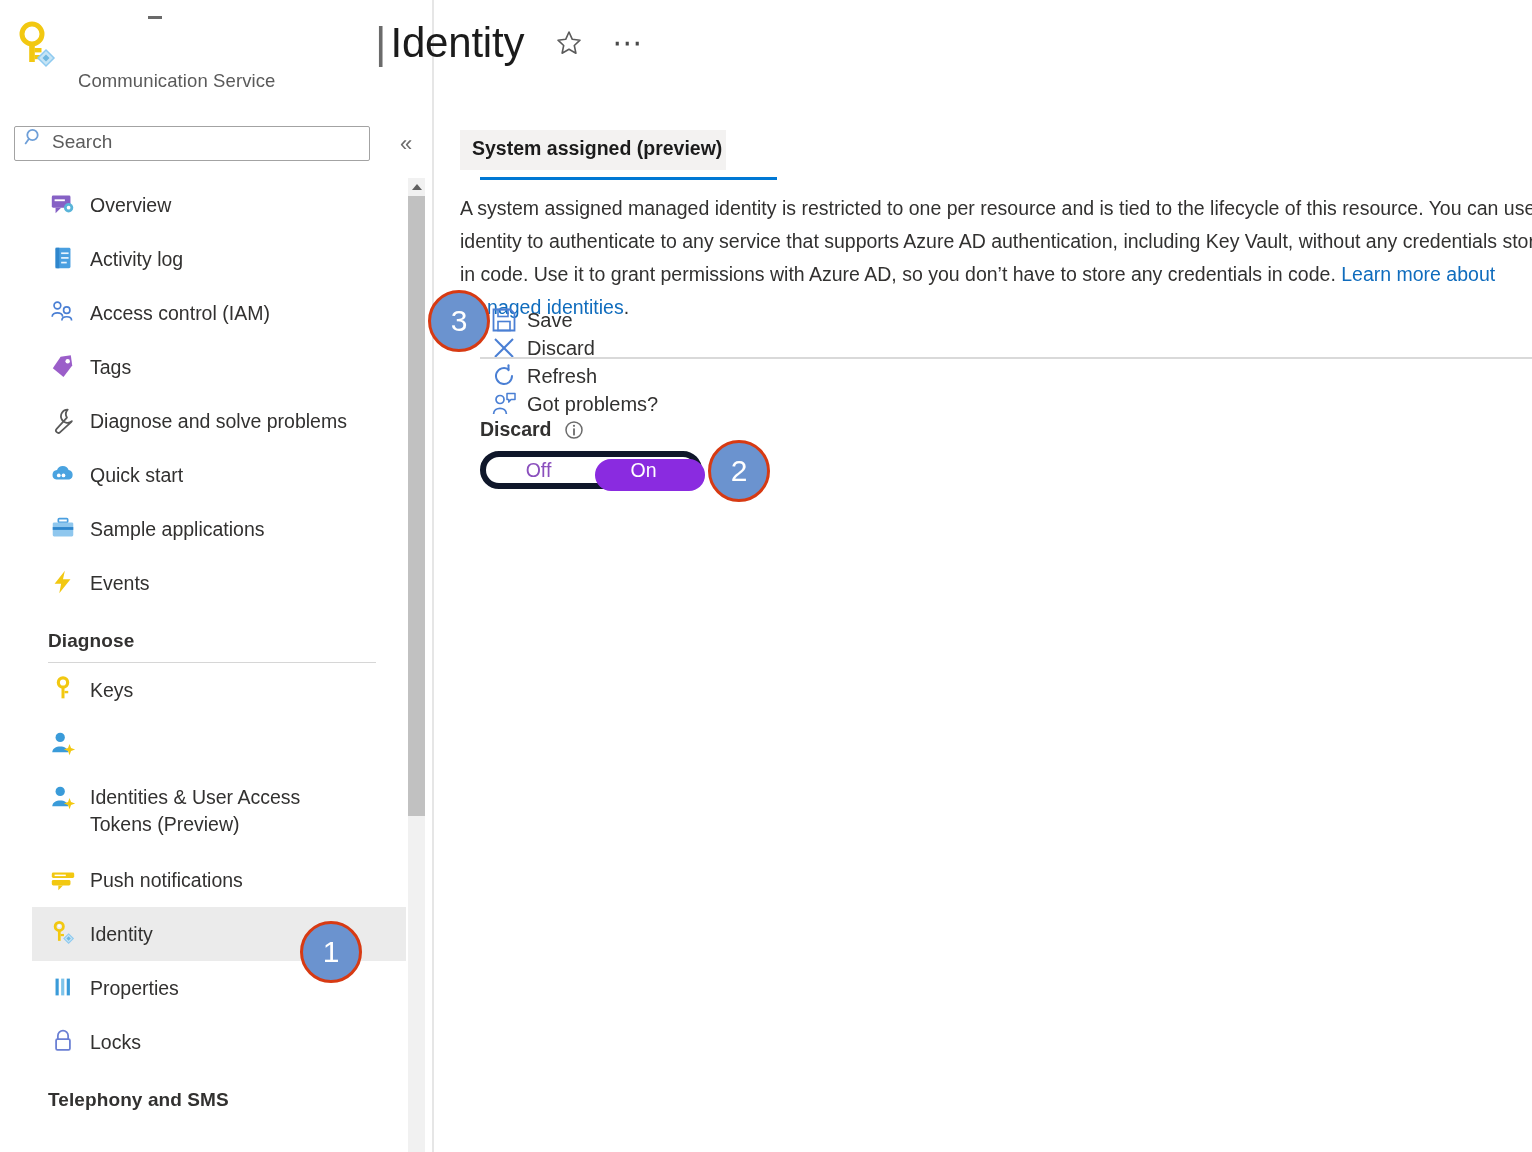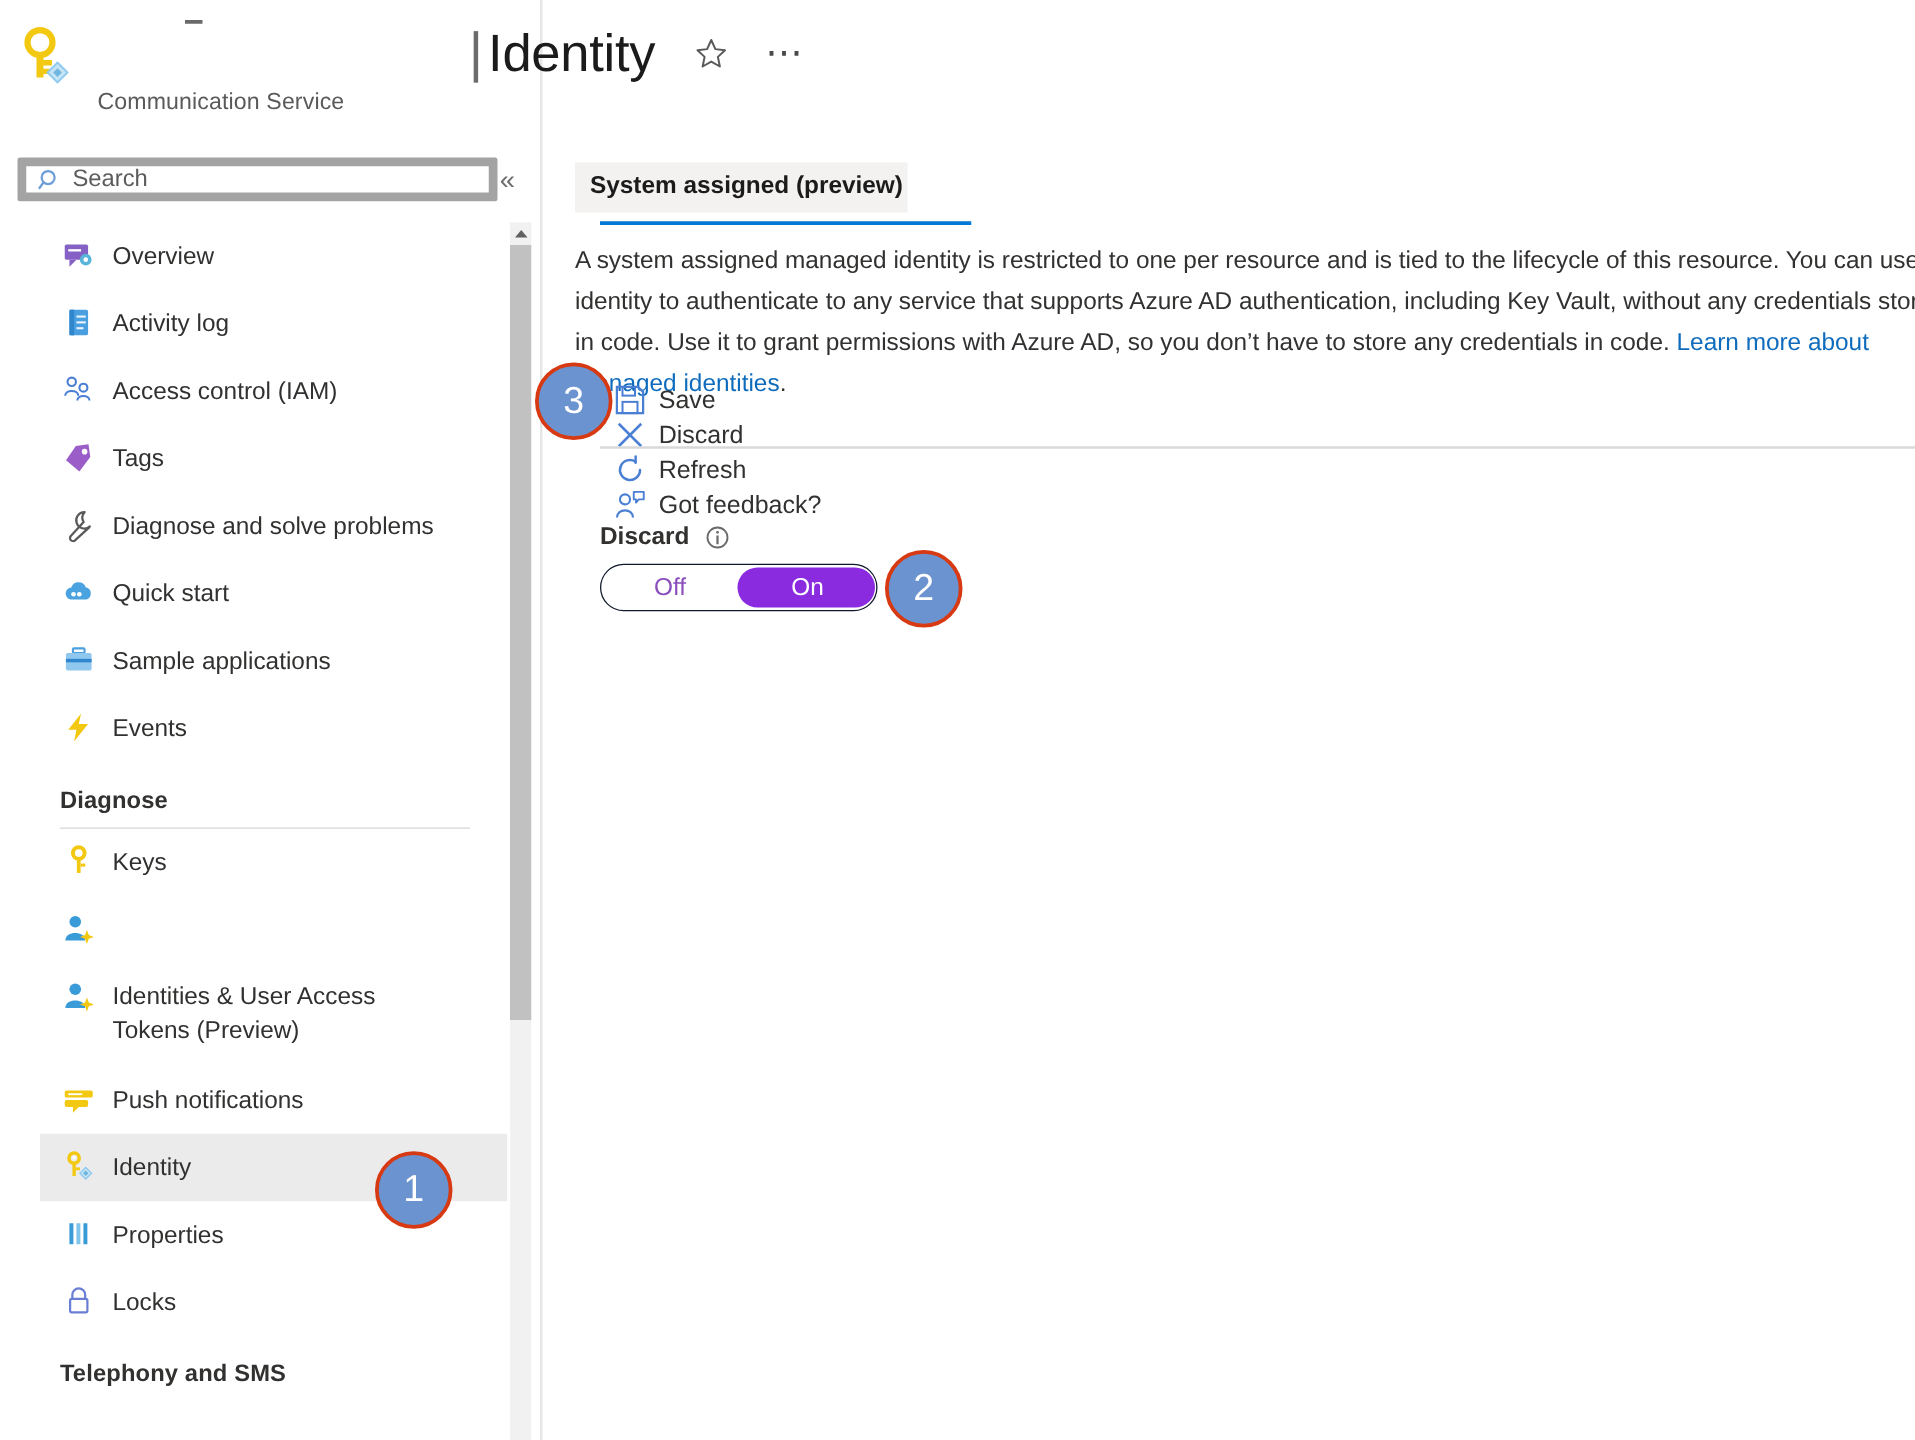--- a/index.html
+++ b/index.html
@@ -36,24 +36,24 @@
     white-space: nowrap;
   }
   .res-name-stub {
     position: absolute; left: 148px; top: 16px;
     width: 14px; height: 3px; background: #6a6a6a;
   }
 
   
   .search-box {
     position: absolute; left: 14px; top: 126px;
-    width: 384px; height: 35px;
-    border: 7px solid #a3a3a3; border-radius: 2px;
+    width: 356px; height: 35px;
+    border: 1px solid #a3a3a3; border-radius: 2px;
     background: #fff;
-    display: flex; align-items: center;
+    display: flex; align-items: flex-start;
   }
   .search-icon { margin-left: 9px; width: 20px; height: 20px; flex: none; }
   .search-input {
     border: none; outline: none; background: transparent;
     font-family: "Liberation Sans", sans-serif;
     font-size: 19px; color: #4a4a4a;
     margin-left: 6px; width: 300px; height: 30px;
   }
   .search-input::placeholder { color: #5c5c5c; opacity: 1; }
 
@@ -207,21 +207,21 @@
 
   .status-block { position: absolute; left: 20px; top: 288px; }
   .status-row { display: flex; align-items: center; }
   .status-label { font-size: 19.5px; color: #323130; font-weight: bold; }
   .info-ico { margin-left: 12px; width: 20px; height: 20px; cursor: pointer; }
 
   .toggle {
     margin-top: 10px;
     position: relative;
     width: 222px; height: 38px;
-    border: 1px solid #0f172a; border-radius: 19px;
+    border: 6px solid #0f172a; border-radius: 19px;
     background: #ffffff;
     display: flex; align-items: center;
     cursor: pointer;
   }
   .toggle-opt {
     flex: 1; text-align: center;
     font-size: 19.5px; line-height: 36px;
     color: #8a4fbd;
     position: relative; z-index: 2;
   }
@@ -532,21 +532,21 @@
       <div class="tb-sep"></div>
 
       <div class="tb-btn">
         <span class="tb-ico">
           <svg viewBox="0 0 28 28" width="28" height="28">
             <circle cx="10" cy="9.5" r="4" fill="none" stroke="#4a7fd4" stroke-width="1.7"></circle>
             <path d="M3.6 24 C3.6 16.4 16.4 16.4 16.4 24" fill="none" stroke="#4a7fd4" stroke-width="1.7"></path>
             <path d="M17 3.5 h8 v6 h-4 l-2.2 2.6 v-2.6 h-1.8 Z" fill="none" stroke="#4a7fd4" stroke-width="1.5" stroke-linejoin="round"></path>
           </svg>
         </span>
-        <span class="tb-label">Got feedback?</span>
+        <span class="tb-label">Got problems?</span>
       </div>
     </div>
 
     <div class="tb-rule"></div>
 
     <div class="status-block">
       <div class="status-row">
         <span class="status-label">Discard</span>
         <span class="info-ico">
           <svg viewBox="0 0 20 20" width="20" height="20">

